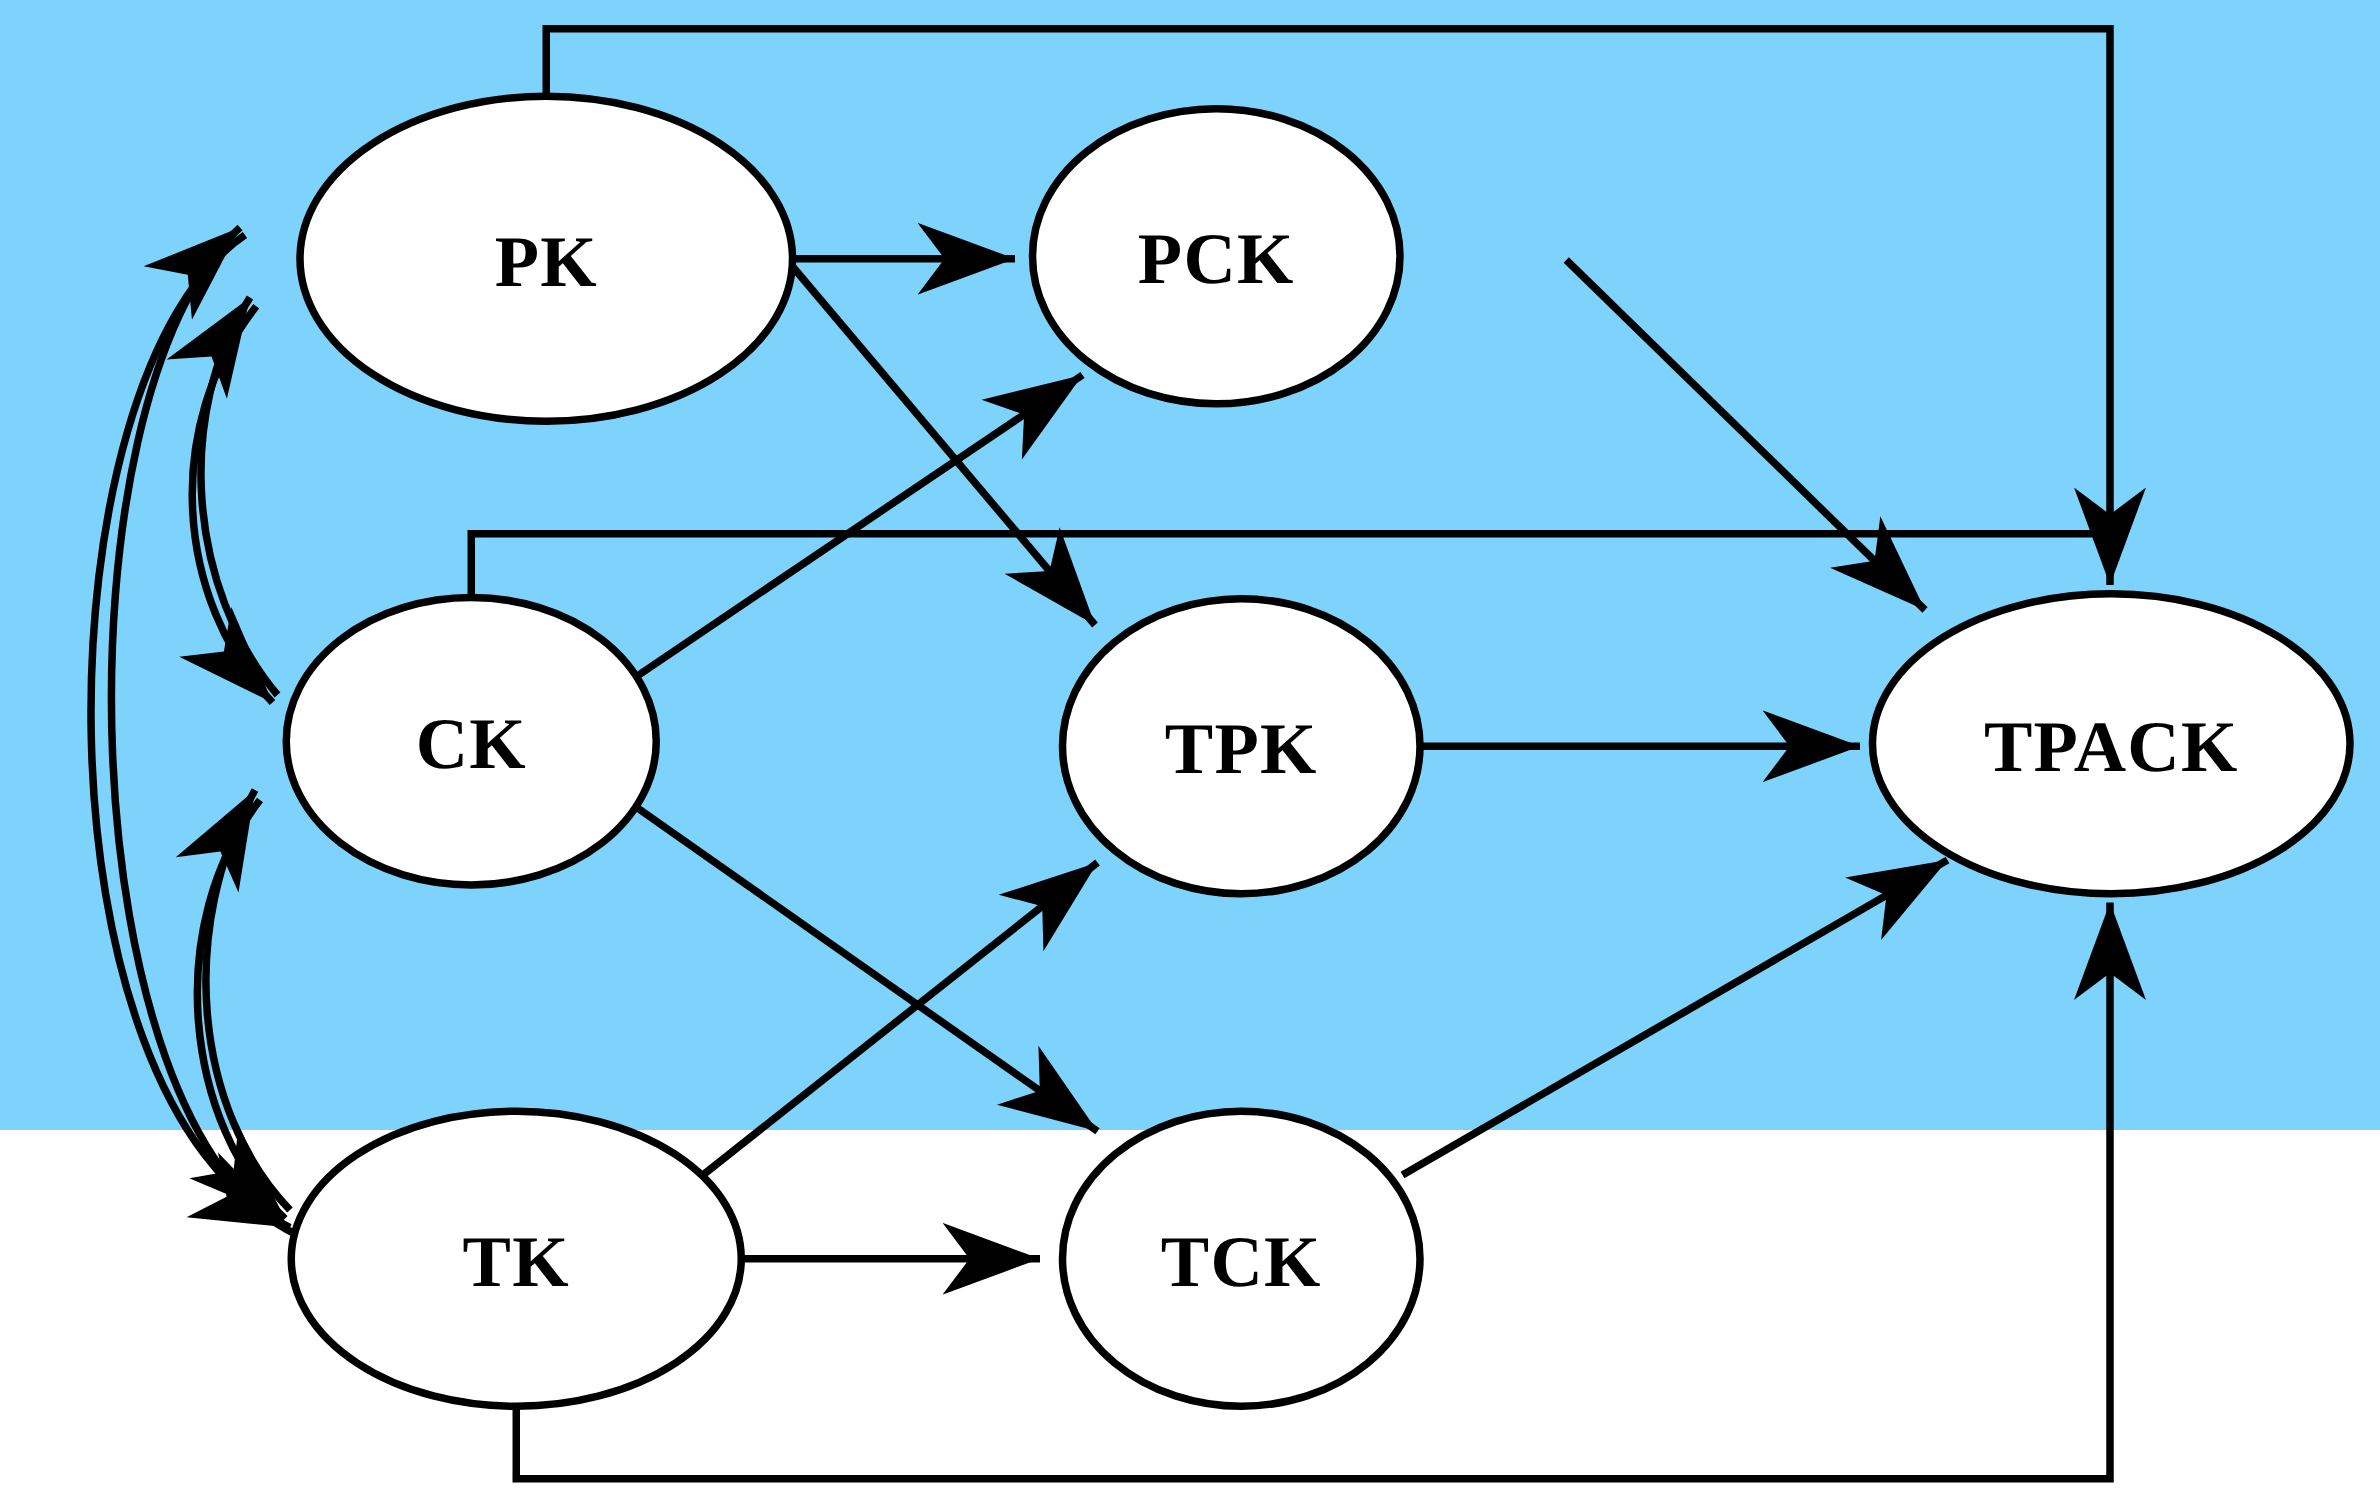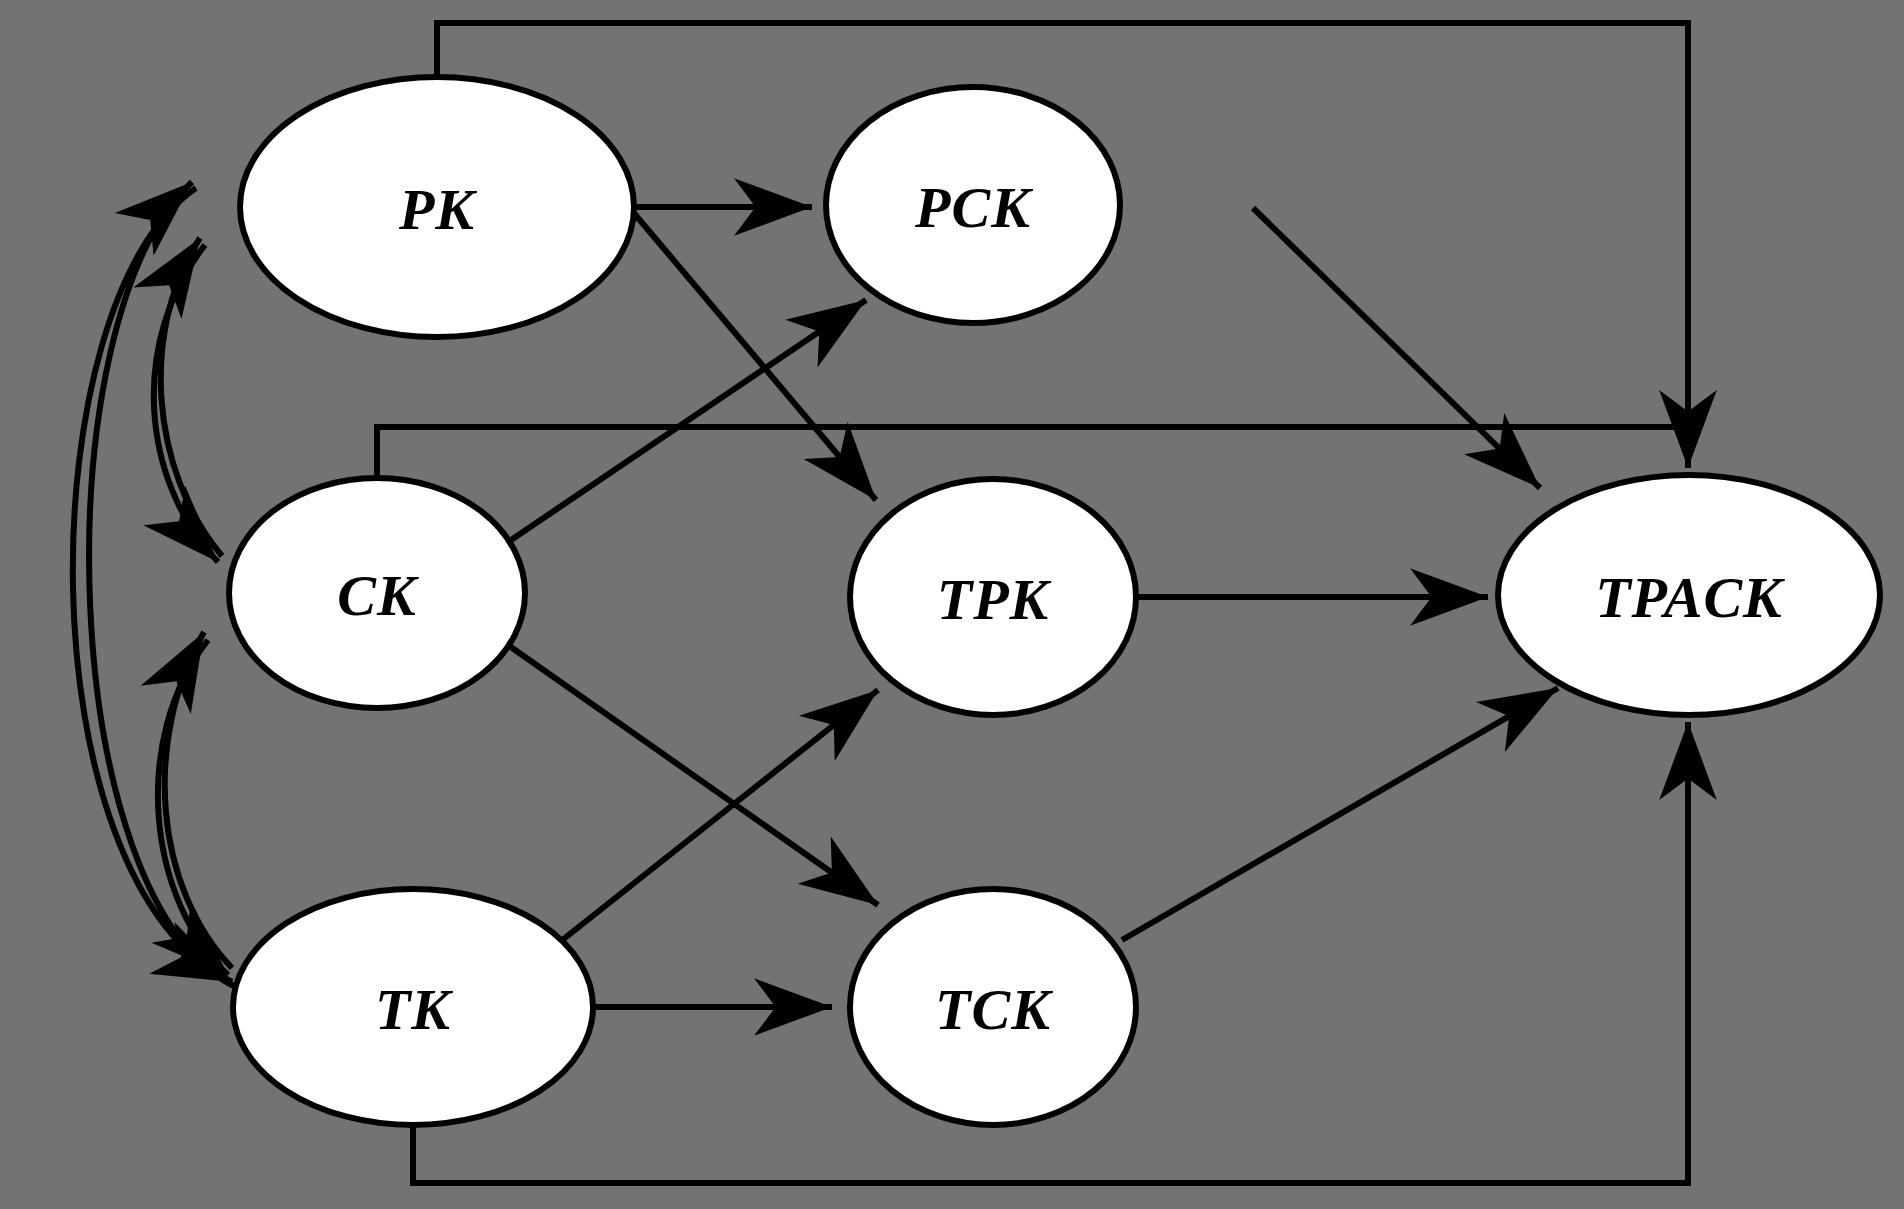--- a/index.html
+++ b/index.html
@@ -1,19 +1,19 @@
 <!DOCTYPE html>
 <html><head>
 <meta charset="utf-8">
 <title>TPACK Framework Diagram</title>
 <style>
   html,body{margin:0;padding:0;background:#ffffff;}
   body{width:1904px;height:1209px;overflow:hidden;
        font-family:"Liberation Serif","DejaVu Serif",serif;}
-  #diagram-root{position:relative;width:1904px;height:1209px;background:#737373;font-style:italic;}
+  #diagram-root{position:relative;width:1904px;height:904px;background:#7dd3fc;}
   svg#tpack-svg{display:block;width:1904px;height:1209px;}
   .node-ellipse{fill:#ffffff;stroke:#000000;stroke-width:6;}
   .node-label{font-family:"Liberation Serif","DejaVu Serif",serif;
               font-weight:bold;font-size:58px;fill:#000000;
               text-anchor:middle;dominant-baseline:central;
               letter-spacing:1px;}
   .edge-line{fill:none;stroke:#000000;stroke-width:6;stroke-linecap:butt;}
   .edge-curve{fill:none;stroke:#000000;stroke-width:6;stroke-linecap:butt;}
   .route-line{fill:none;stroke:#000000;stroke-width:6;stroke-linejoin:miter;}
 </style>

